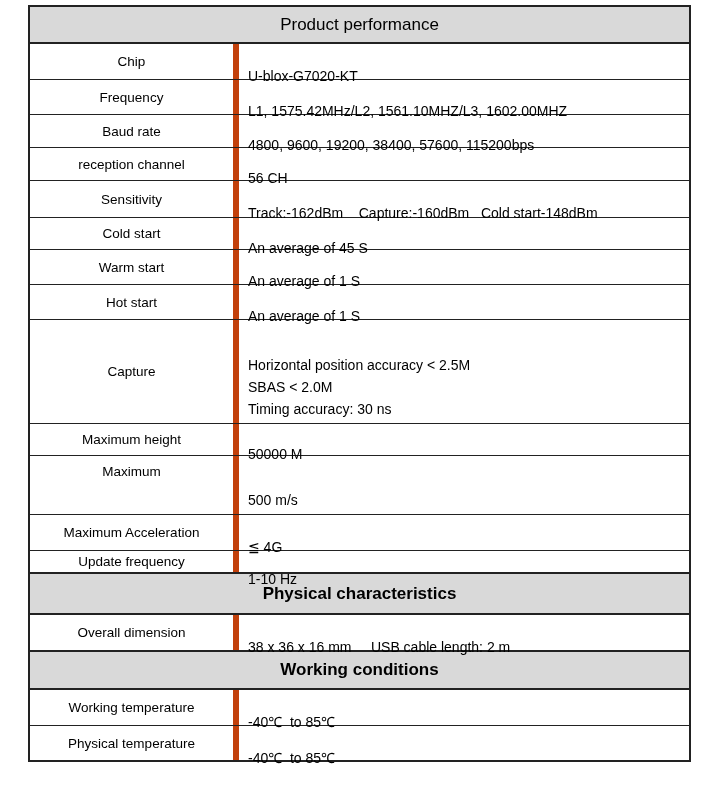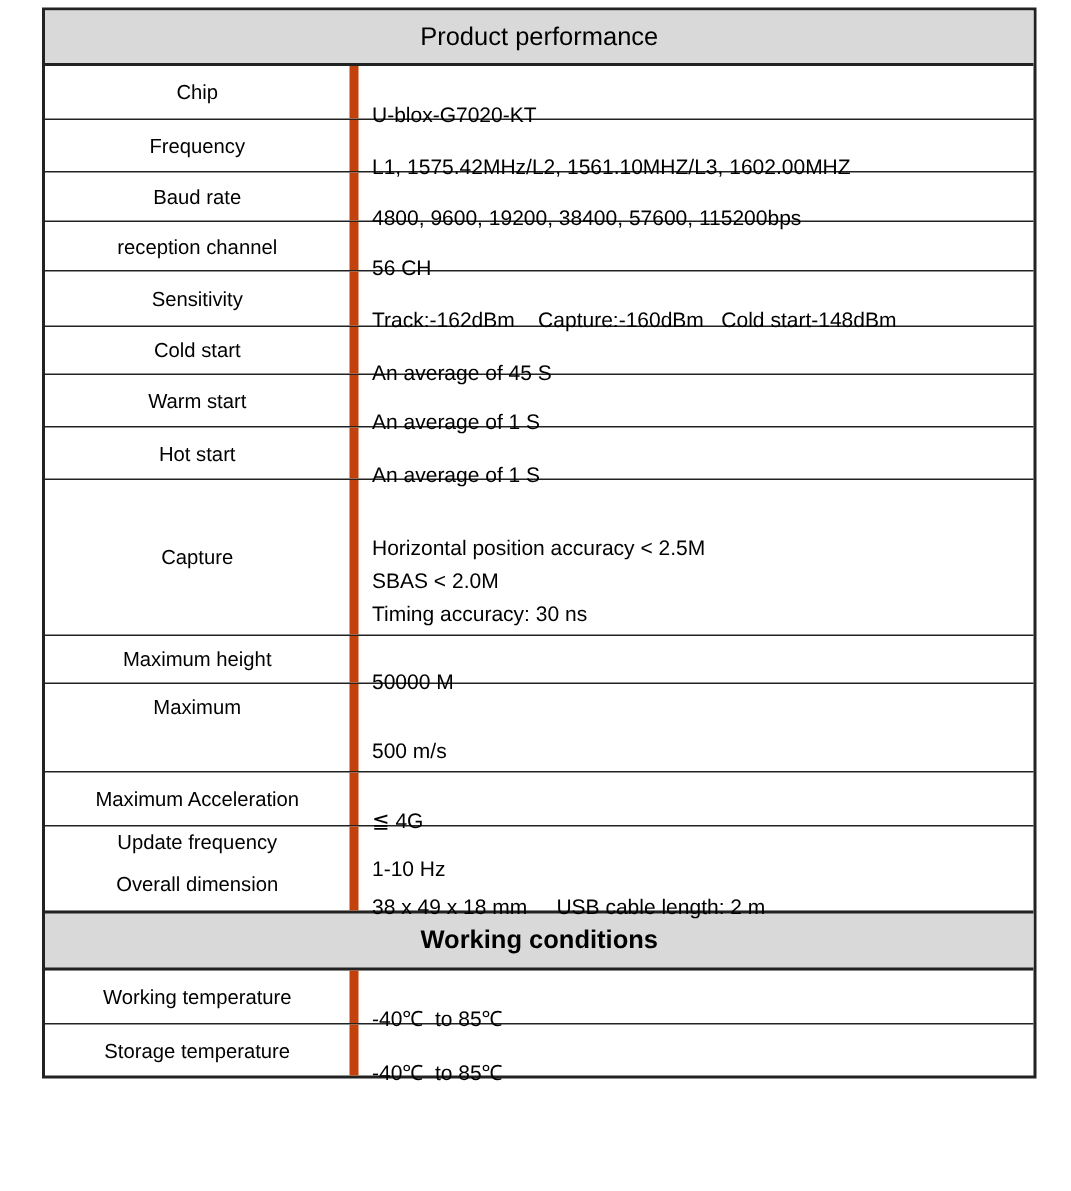--- a/index.html
+++ b/index.html
@@ -154,34 +154,37 @@
     <div class="row" style="height:36px">
       <div class="cell label">Maximum Acceleration</div>
       <div class="cell value">≦ 4G</div>
     </div>
 
     <div class="row" style="height:22px">
       <div class="cell label">Update frequency</div>
       <div class="cell value">1-10 Hz</div>
     </div>
 
+    <div class="band section-band" style="height:43px">
+      <span>Physical characteristics</span>
+    </div>
 
     <div class="row no-top" style="height:35px">
       <div class="cell label">Overall dimension</div>
-      <div class="cell value">38 x 49 x 18 mm     USB cable length: 2 m</div>
+      <div class="cell value">38 x 36 x 16 mm     USB cable length: 2 m</div>
     </div>
 
     <div class="band section-band" style="height:40px">
       <span>Working conditions</span>
     </div>
 
     <div class="row no-top" style="height:35px">
       <div class="cell label">Working temperature</div>
       <div class="cell value">-40℃  to 85℃</div>
     </div>
 
     <div class="row" style="height:35px">
-      <div class="cell label">Storage temperature</div>
+      <div class="cell label">Physical temperature</div>
       <div class="cell value">-40℃  to 85℃</div>
     </div>
 
   </div>
 </div>
 
 </body></html>

